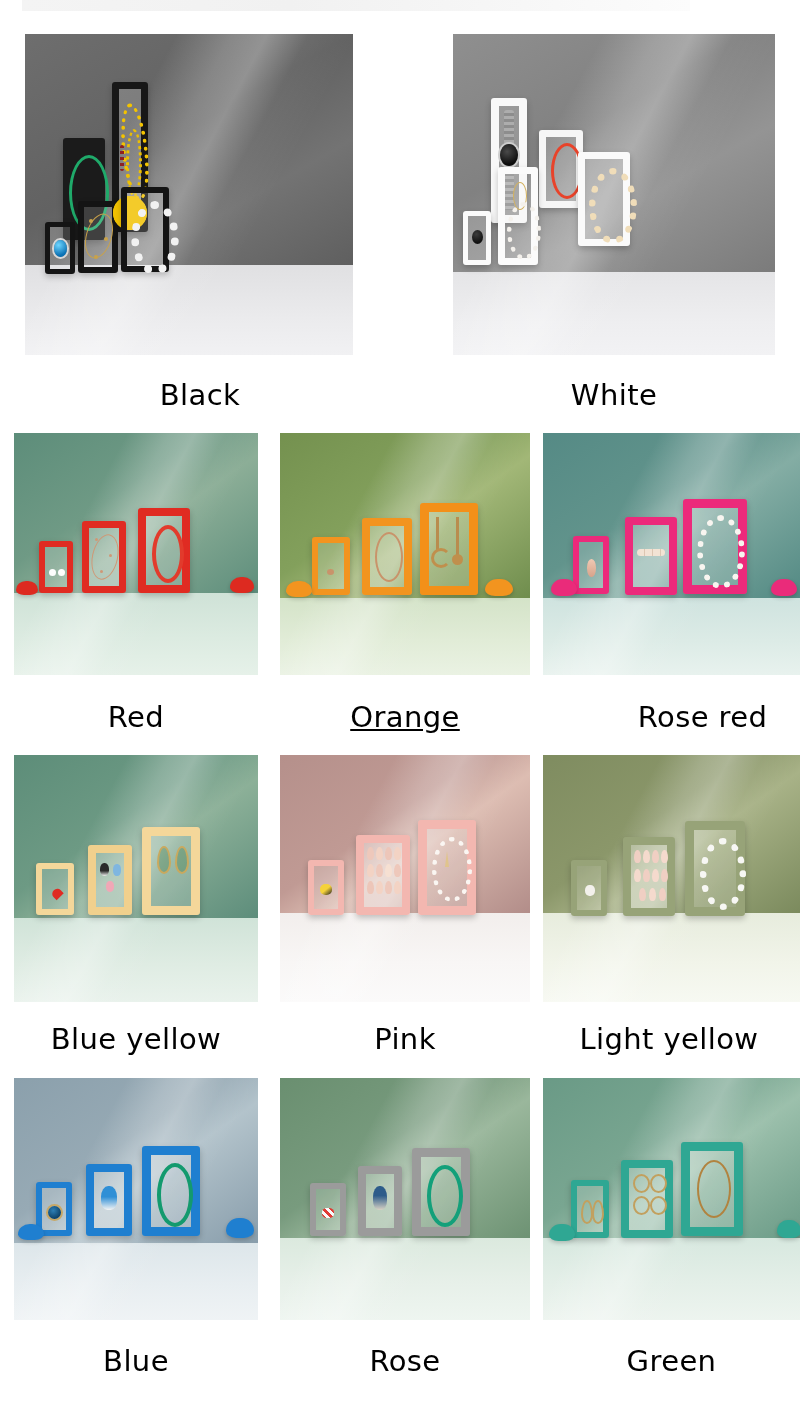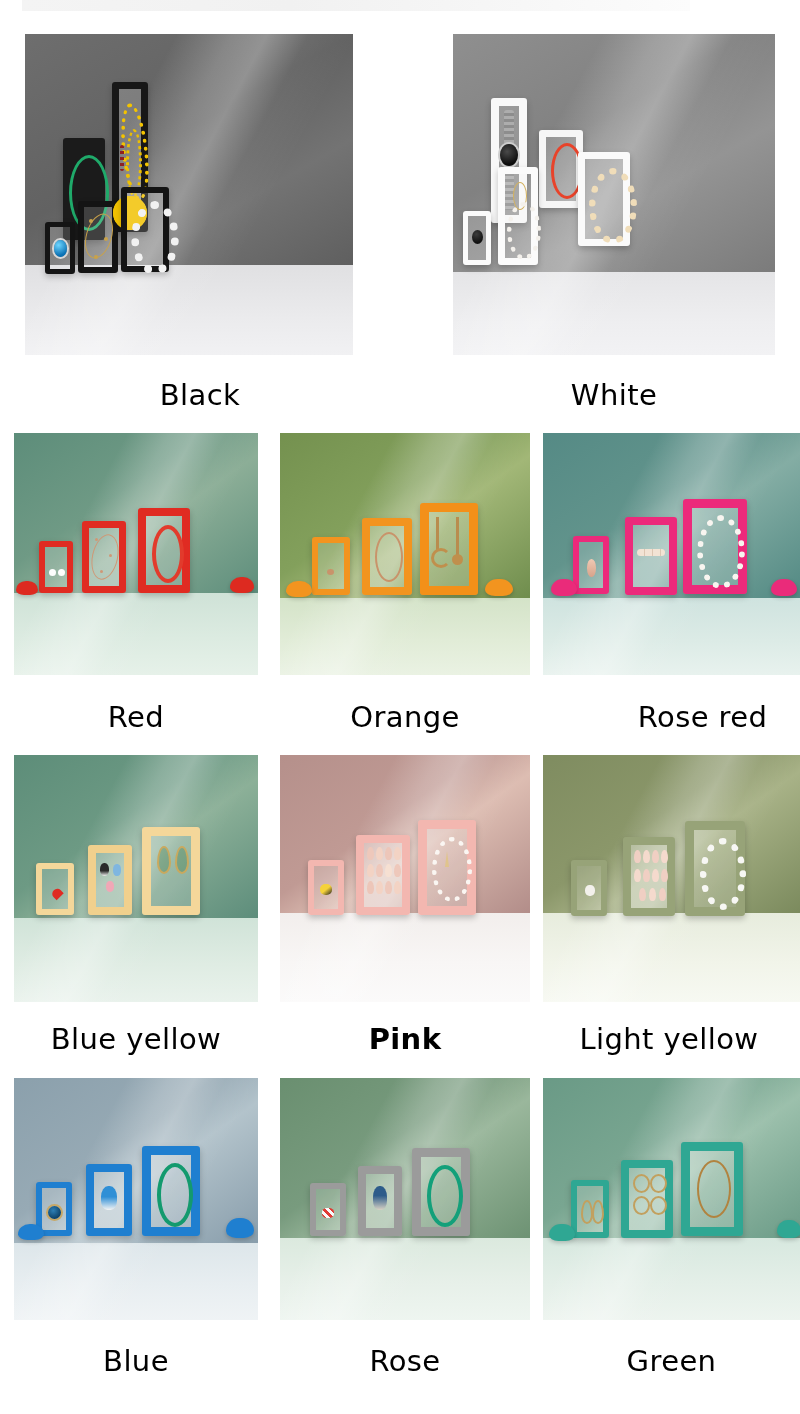--- a/index.html
+++ b/index.html
@@ -213,21 +213,21 @@
       <div class="ring-o" style="left:5px; top:6px; width:24px; height:46px; border-width:2px; border-color:#c9936a;"></div>
     </div>
     <div class="frame" style="left:32px; top:104px; width:38px; height:58px; border-width:6px; border-color:#f2941f;">
       <div class="pane"></div>
       <div class="tiny" style="left:9px;top:26px;width:7px;height:6px;background:#c9936a;"></div>
     </div>
     <div class="stand" style="left:6px; top:148px; width:26px; height:16px; background:#f2941f;"></div>
     <div class="stand" style="left:205px; top:146px; width:28px; height:17px; background:#f2941f;"></div>
   </div>
 </div>
-<div class="caption" style="left:280px; top:700px; width:250px; font-size:29px;">Orange</div>
+<div class="caption" style="left:280px; top:700px; width:250px; font-size:29px;text-decoration:underline;">Orange</div>
 
 <div class="photo" style="left:543px; top:433px; width:257px; height:242px;">
   <div class="scene">
     <div class="wall" style="height:68%; background:linear-gradient(145deg,#558a85 0%,#62948c 42%,#84ada4 58%,#528983 100%);"></div>
     <div class="table" style="height:32%; background:linear-gradient(180deg,#cfe3df 0%,#dcebe6 55%,#e8f2ee 100%);"></div>
     <div class="streak"></div>
 
     <div class="frame" style="left:140px; top:66px; width:64px; height:95px; border-width:9px; border-color:#ec2a7b;">
       <div class="pane"></div>
       <div class="pearlstrand" style="left:5px; top:7px; width:36px; height:62px; border:6px dotted #f8f5f0;"></div>
@@ -296,21 +296,21 @@
       <div class="nail" style="left:12px;top:38px;width:7px;height:13px;background:#f3d3c4;"></div>
       <div class="nail" style="left:21px;top:38px;width:7px;height:13px;background:#eec8bb;"></div>
       <div class="nail" style="left:30px;top:38px;width:7px;height:13px;background:#f3d3c4;"></div>
     </div>
     <div class="frame" style="left:28px; top:105px; width:36px; height:55px; border-width:6px; border-color:#f3b7b0;">
       <div class="pane"></div>
       <div class="gem" style="left:6px; top:18px; width:12px; height:11px; border-radius:45%; background:linear-gradient(140deg,#f5d23a 50%,#1d1d1d);"></div>
     </div>
   </div>
 </div>
-<div class="caption" style="left:280px; top:1022px; width:250px; font-size:29px;font-weight:bold;">Pink</div>
+<div class="caption" style="left:280px; top:1022px; width:250px; font-size:29px;">Pink</div>
 
 <div class="photo" style="left:543px; top:755px; width:257px; height:247px;">
   <div class="scene">
     <div class="wall" style="height:64%; background:linear-gradient(145deg,#7f8c60 0%,#8b976a 42%,#a8b287 58%,#7b8a5d 100%);"></div>
     <div class="table" style="height:36%; background:linear-gradient(180deg,#e7ecdd 0%,#f1f4e9 55%,#f7f9f2 100%);"></div>
     <div class="streak"></div>
 
     <div class="frame" style="left:142px; top:66px; width:60px; height:95px; border-width:9px; border-color:#97a378;">
       <div class="pane"></div>
       <div class="pearlstrand" style="left:6px; top:8px; width:32px; height:58px; border:7px dotted #f7f7f4;"></div>

